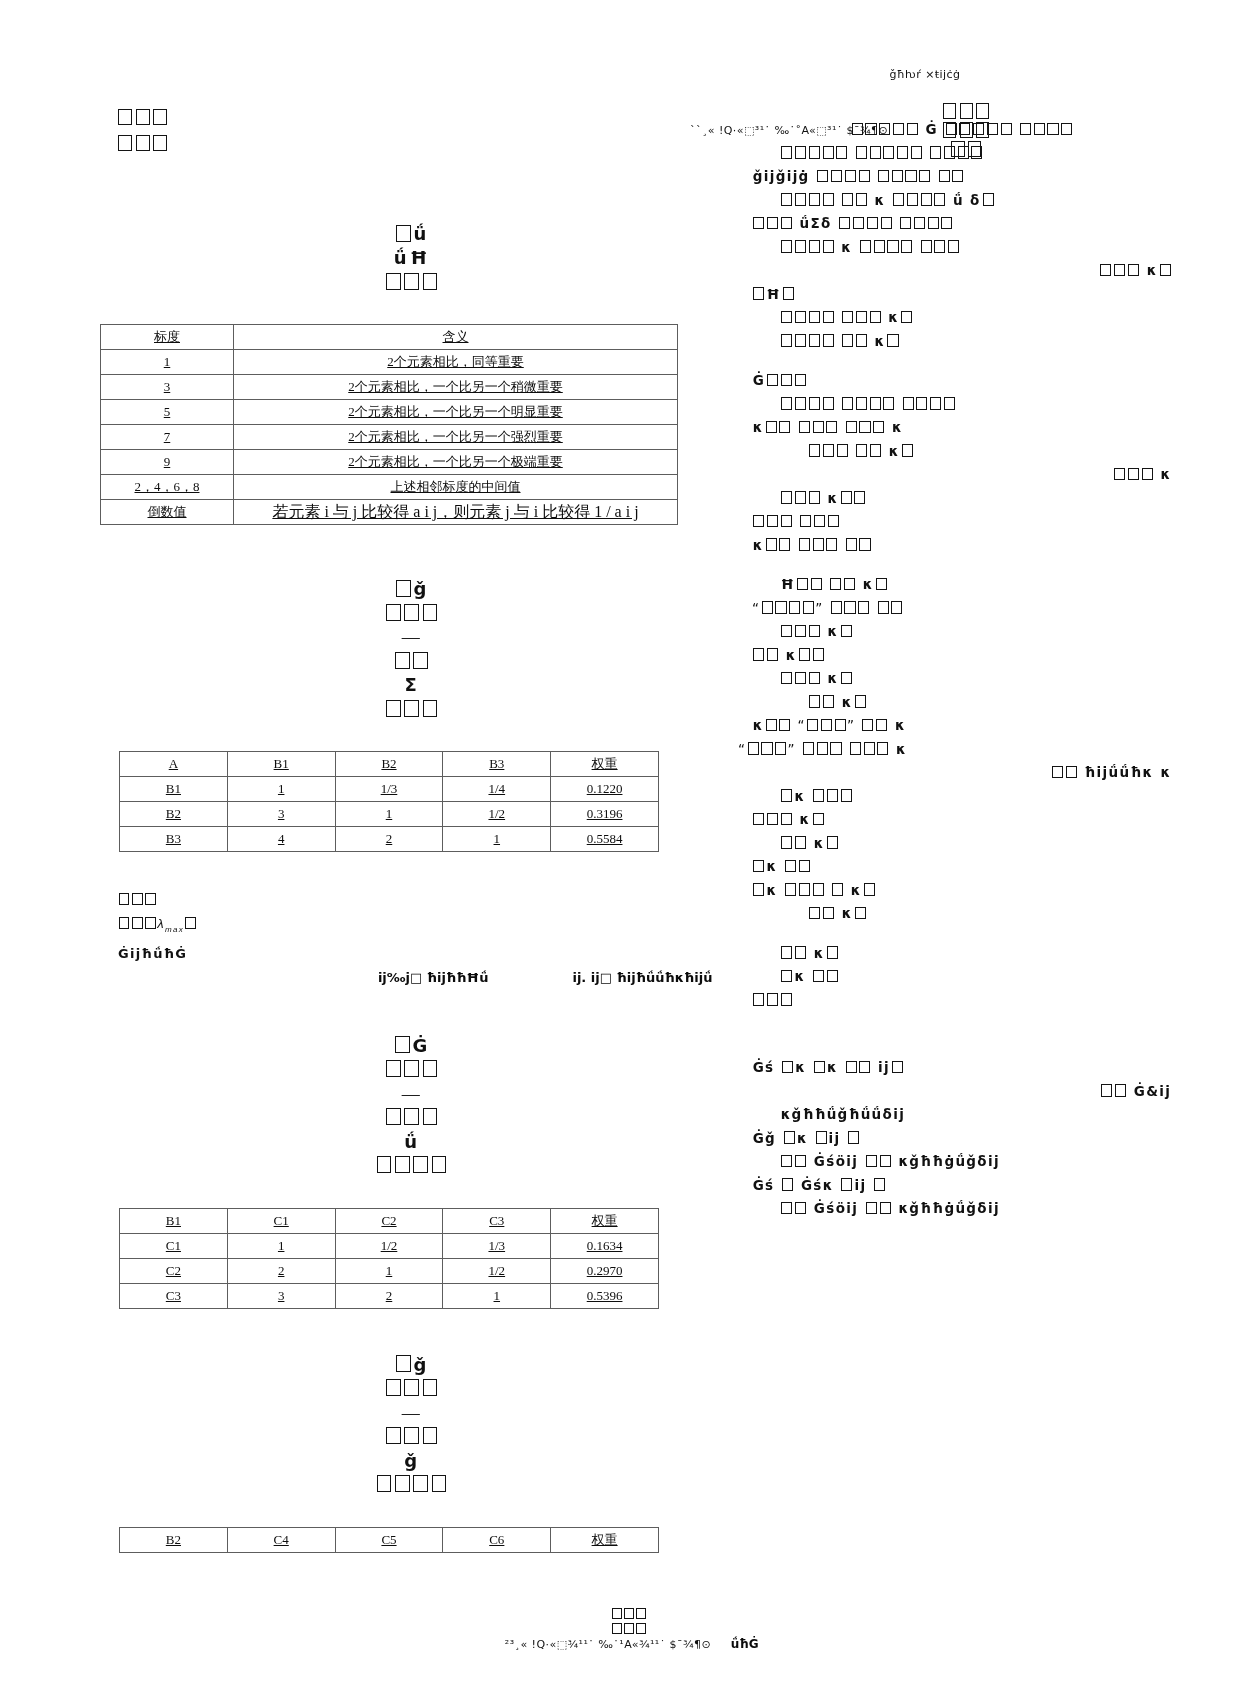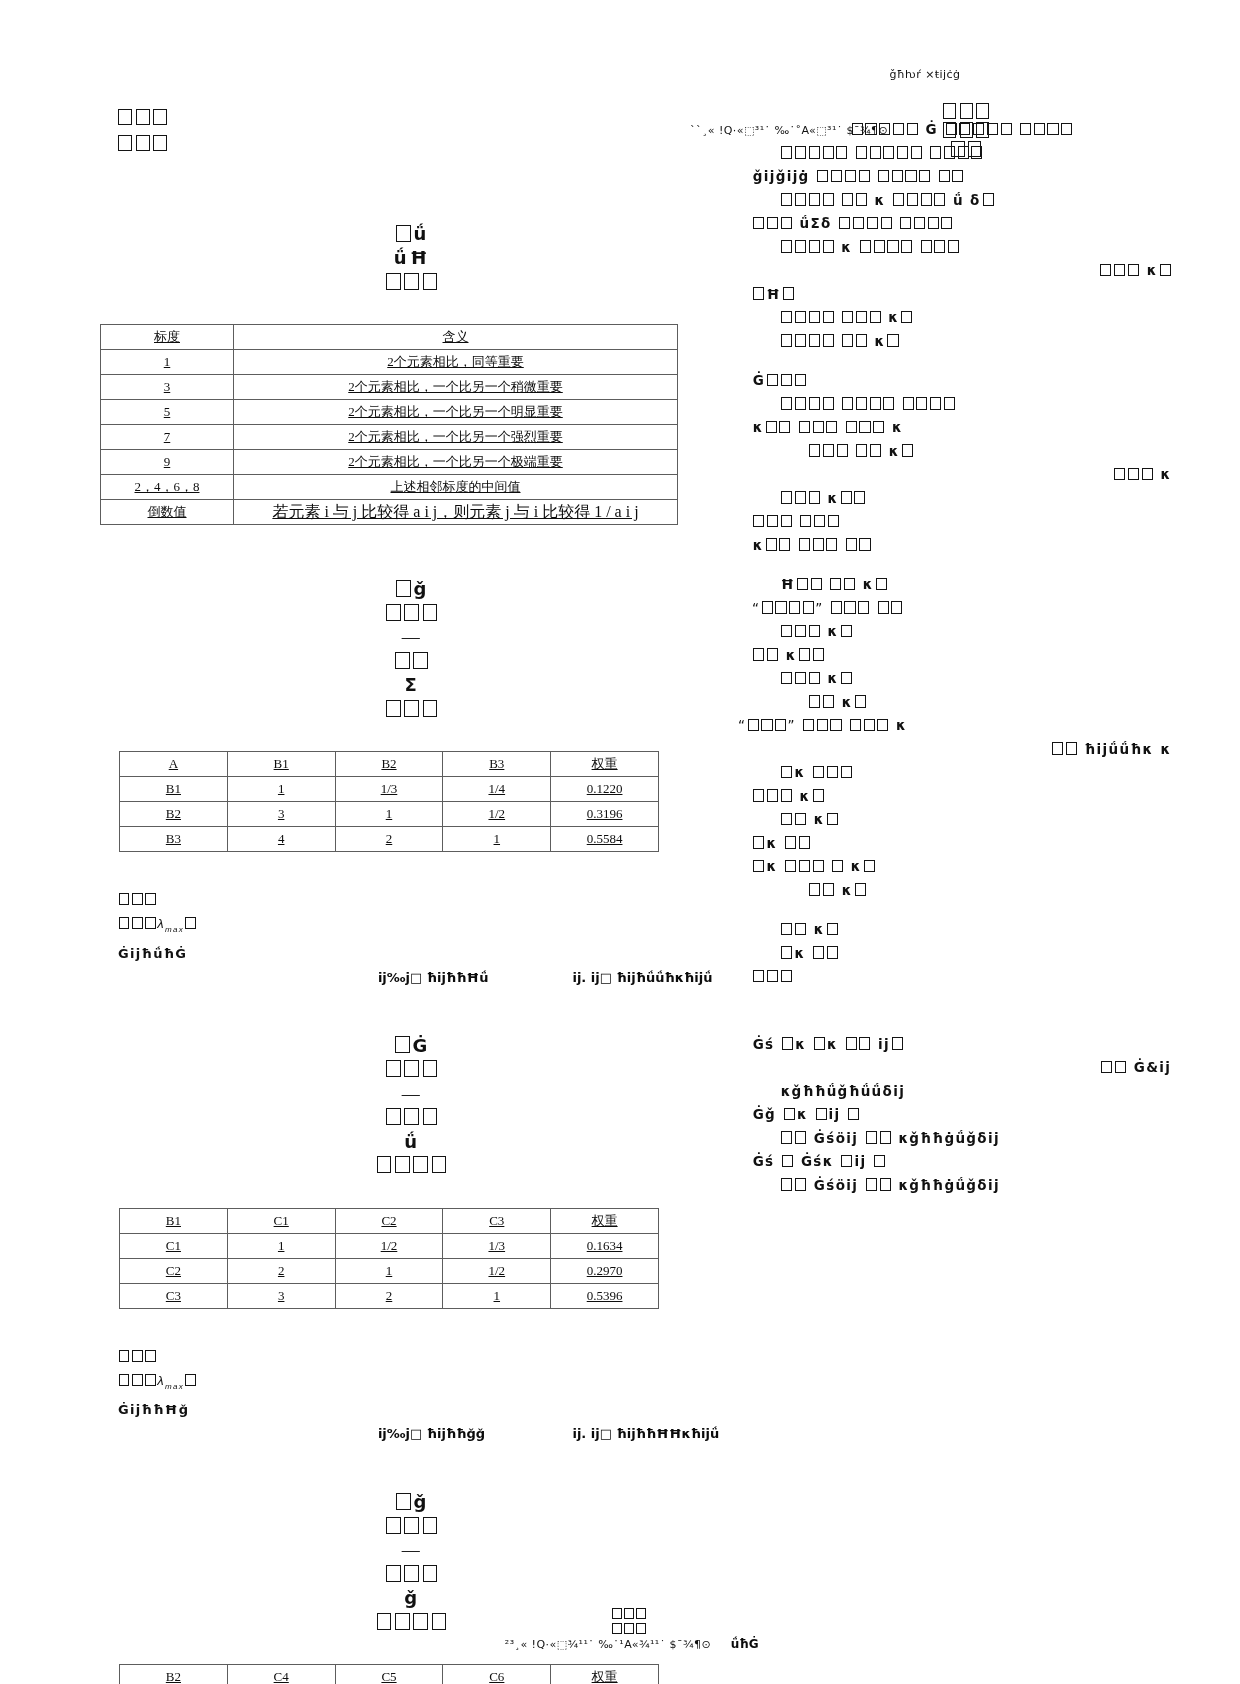--- a/index.html
+++ b/index.html
@@ -292,29 +292,20 @@
         <tr>
           <td>C3</td>
           <td>3</td>
           <td>2</td>
           <td>1</td>
           <td>0.5396</td>
         </tr>
       </tbody>
     </table>
 
-    <div class="eig-line">
-      <span class="seg seg-a tofu">
-        <span class="tofu-box"></span><span class="tofu-box"></span><span class="tofu-box"></span>
-        <span class="tofu-box"></span><span class="tofu-box"></span><span class="tofu-box"></span><span class="lam">λ<sub>max</sub></span><span class="tofu-box"></span>
-        <span class="glyph">ĠijħħĦǧ</span>
-      </span>
-      <span class="seg seg-b glyph">ij‰j□&nbsp;ħijħħǧǧ</span>
-      <span class="seg glyph">ij. ij□&nbsp;ħijħħĦĦκħijǘ</span>
-    </div>
 
     <div class="tbl-caption tofu" style="margin-top:20px;">
       <span class="tofu-box"></span><span class="glyph">ǧ</span>
       <span class="tofu-box"></span><span class="tofu-box"></span><span class="tofu-box"></span>
       <span style="font-family:'Liberation Serif',serif;">—</span>
       <span class="tofu-box"></span><span class="tofu-box"></span><span class="tofu-box"></span>
       <span class="glyph">ǧ</span>
       <span class="tofu-box"></span><span class="tofu-box"></span><span class="tofu-box"></span><span class="tofu-box"></span>
     </div>
     <table class="grid t-mat">
@@ -448,20 +439,26 @@
       <span class="glyph">κ</span><span class="tofu-box"></span><span class="tofu-box"></span>
     </div>
     <div class="r-line tofu r-indent-1">
       <span class="tofu-box"></span><span class="tofu-box"></span><span class="tofu-box"></span>
       <span class="glyph">κ</span><span class="tofu-box"></span>
     </div>
     <div class="r-line tofu r-indent-2">
       <span class="tofu-box"></span><span class="tofu-box"></span>
       <span class="glyph">κ</span><span class="tofu-box"></span>
     </div>
+    <div class="r-line tofu">
+      <span class="glyph">κ</span><span class="tofu-box"></span><span class="tofu-box"></span>
+      “<span class="tofu-box"></span><span class="tofu-box"></span><span class="tofu-box"></span>”
+      <span class="tofu-box"></span><span class="tofu-box"></span>
+      <span class="glyph">κ</span>
+    </div>
     <div class="r-line tofu" style="margin-left:-14px;">
       “<span class="tofu-box"></span><span class="tofu-box"></span><span class="tofu-box"></span>”
       <span class="tofu-box"></span><span class="tofu-box"></span><span class="tofu-box"></span>
       <span class="tofu-box"></span><span class="tofu-box"></span><span class="tofu-box"></span>
       <span class="glyph">κ</span>
     </div>
     <div class="r-line tofu r-right">
       <span class="tofu-box"></span><span class="tofu-box"></span>
       <span class="glyph">ħijǘǘħκ</span>
       <span class="glyph">κ</span>

